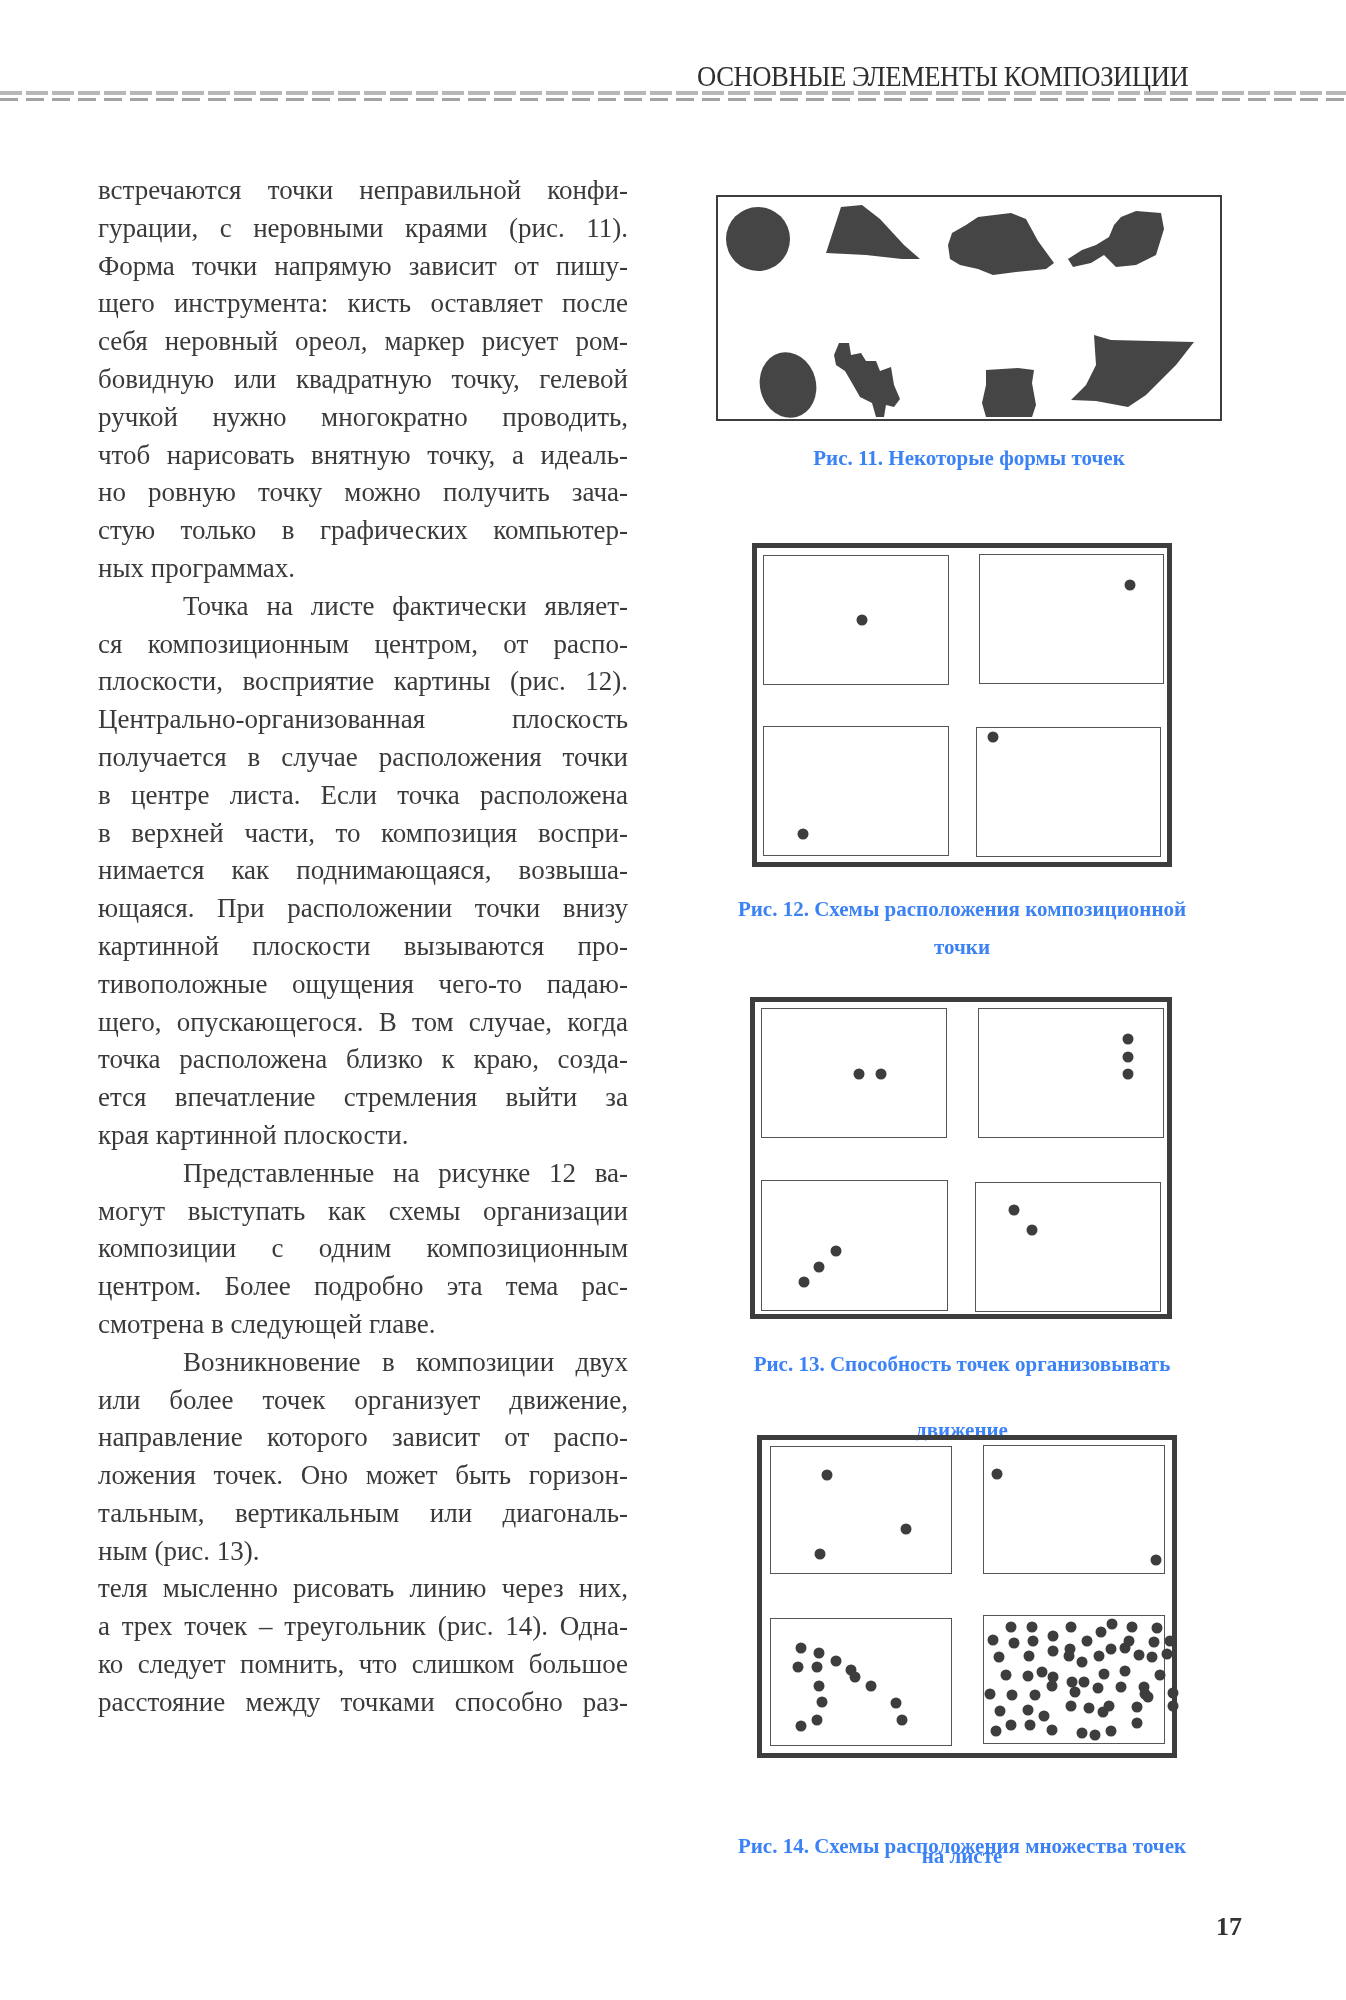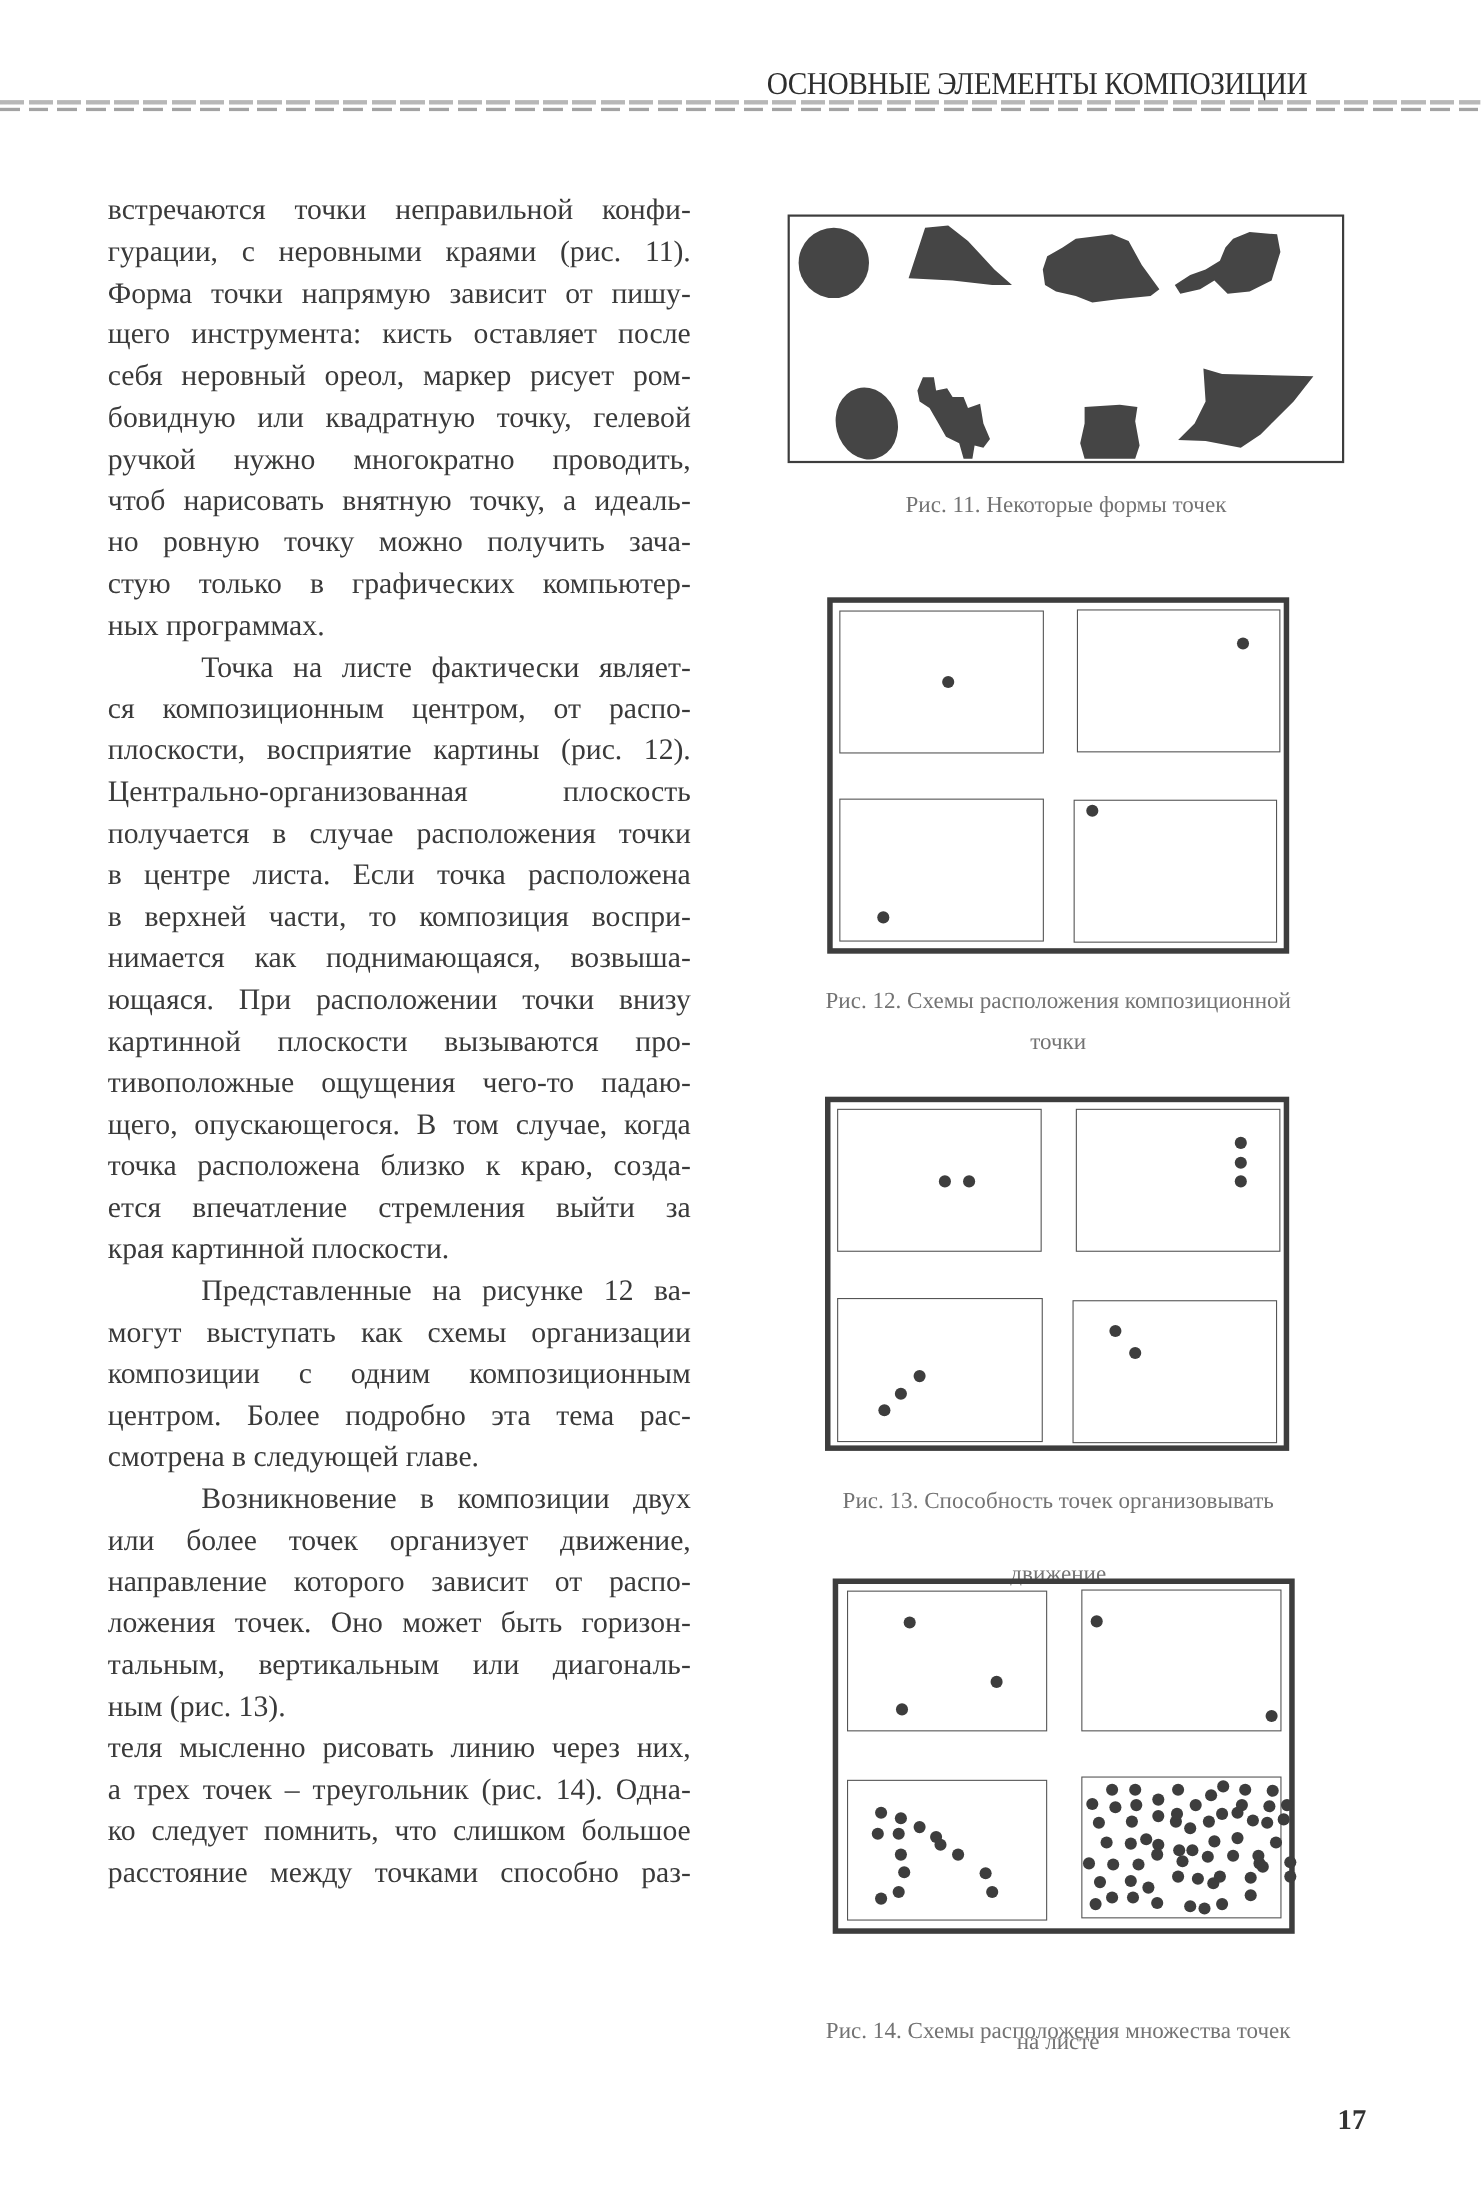--- a/index.html
+++ b/index.html
@@ -15,21 +15,21 @@
   .body-col { position:absolute; left:66px; top:172px; width:562px; font-size:23.5px; line-height:37.8px;
          font-family:"Liberation Serif", serif; font-size:27px; color:#3a3a3a; }
   .line { display:block; height:37.8px; white-space:nowrap; text-align:justify; text-align-last:justify;margin-left:32px; }
   .line.last { text-align-last:left; }
   .line.indent { padding-left:85px; }
   .fig { position:absolute; }
   .frame-thin { position:absolute; border:2px solid #3d3d3d; box-sizing:border-box; }
   .frame-thick { position:absolute; border:5px solid #3d3d3d; box-sizing:border-box; }
   .panel { position:absolute; border:1.5px solid #555; box-sizing:border-box; }
   .panel svg { position:absolute; left:0; top:0; }
-  .caption { position:absolute; font-family:"Liberation Serif", serif; font-weight:normal; font-size:21px; color:#737373; text-align:center; white-space:nowrap; }
+  .caption { position:absolute; font-family:"Liberation Serif", serif; font-weight:bold; font-size:21px; color:#3b82f6; text-align:center; white-space:nowrap; }
   .page-num { position:absolute; left:1216px; top:1912px; font-family:"Liberation Serif", serif; font-weight:bold; font-size:26px; color:#333; }
 </style>
 </head>
 <body>
 
 <div class="running-head">ОСНОВНЫЕ ЭЛЕМЕНТЫ КОМПОЗИЦИИ</div>
 <div class="head-rule"></div>
 
 <div class="body-col" id="body-col">
     <span class="line">встречаются точки неправильной конфи-</span>

